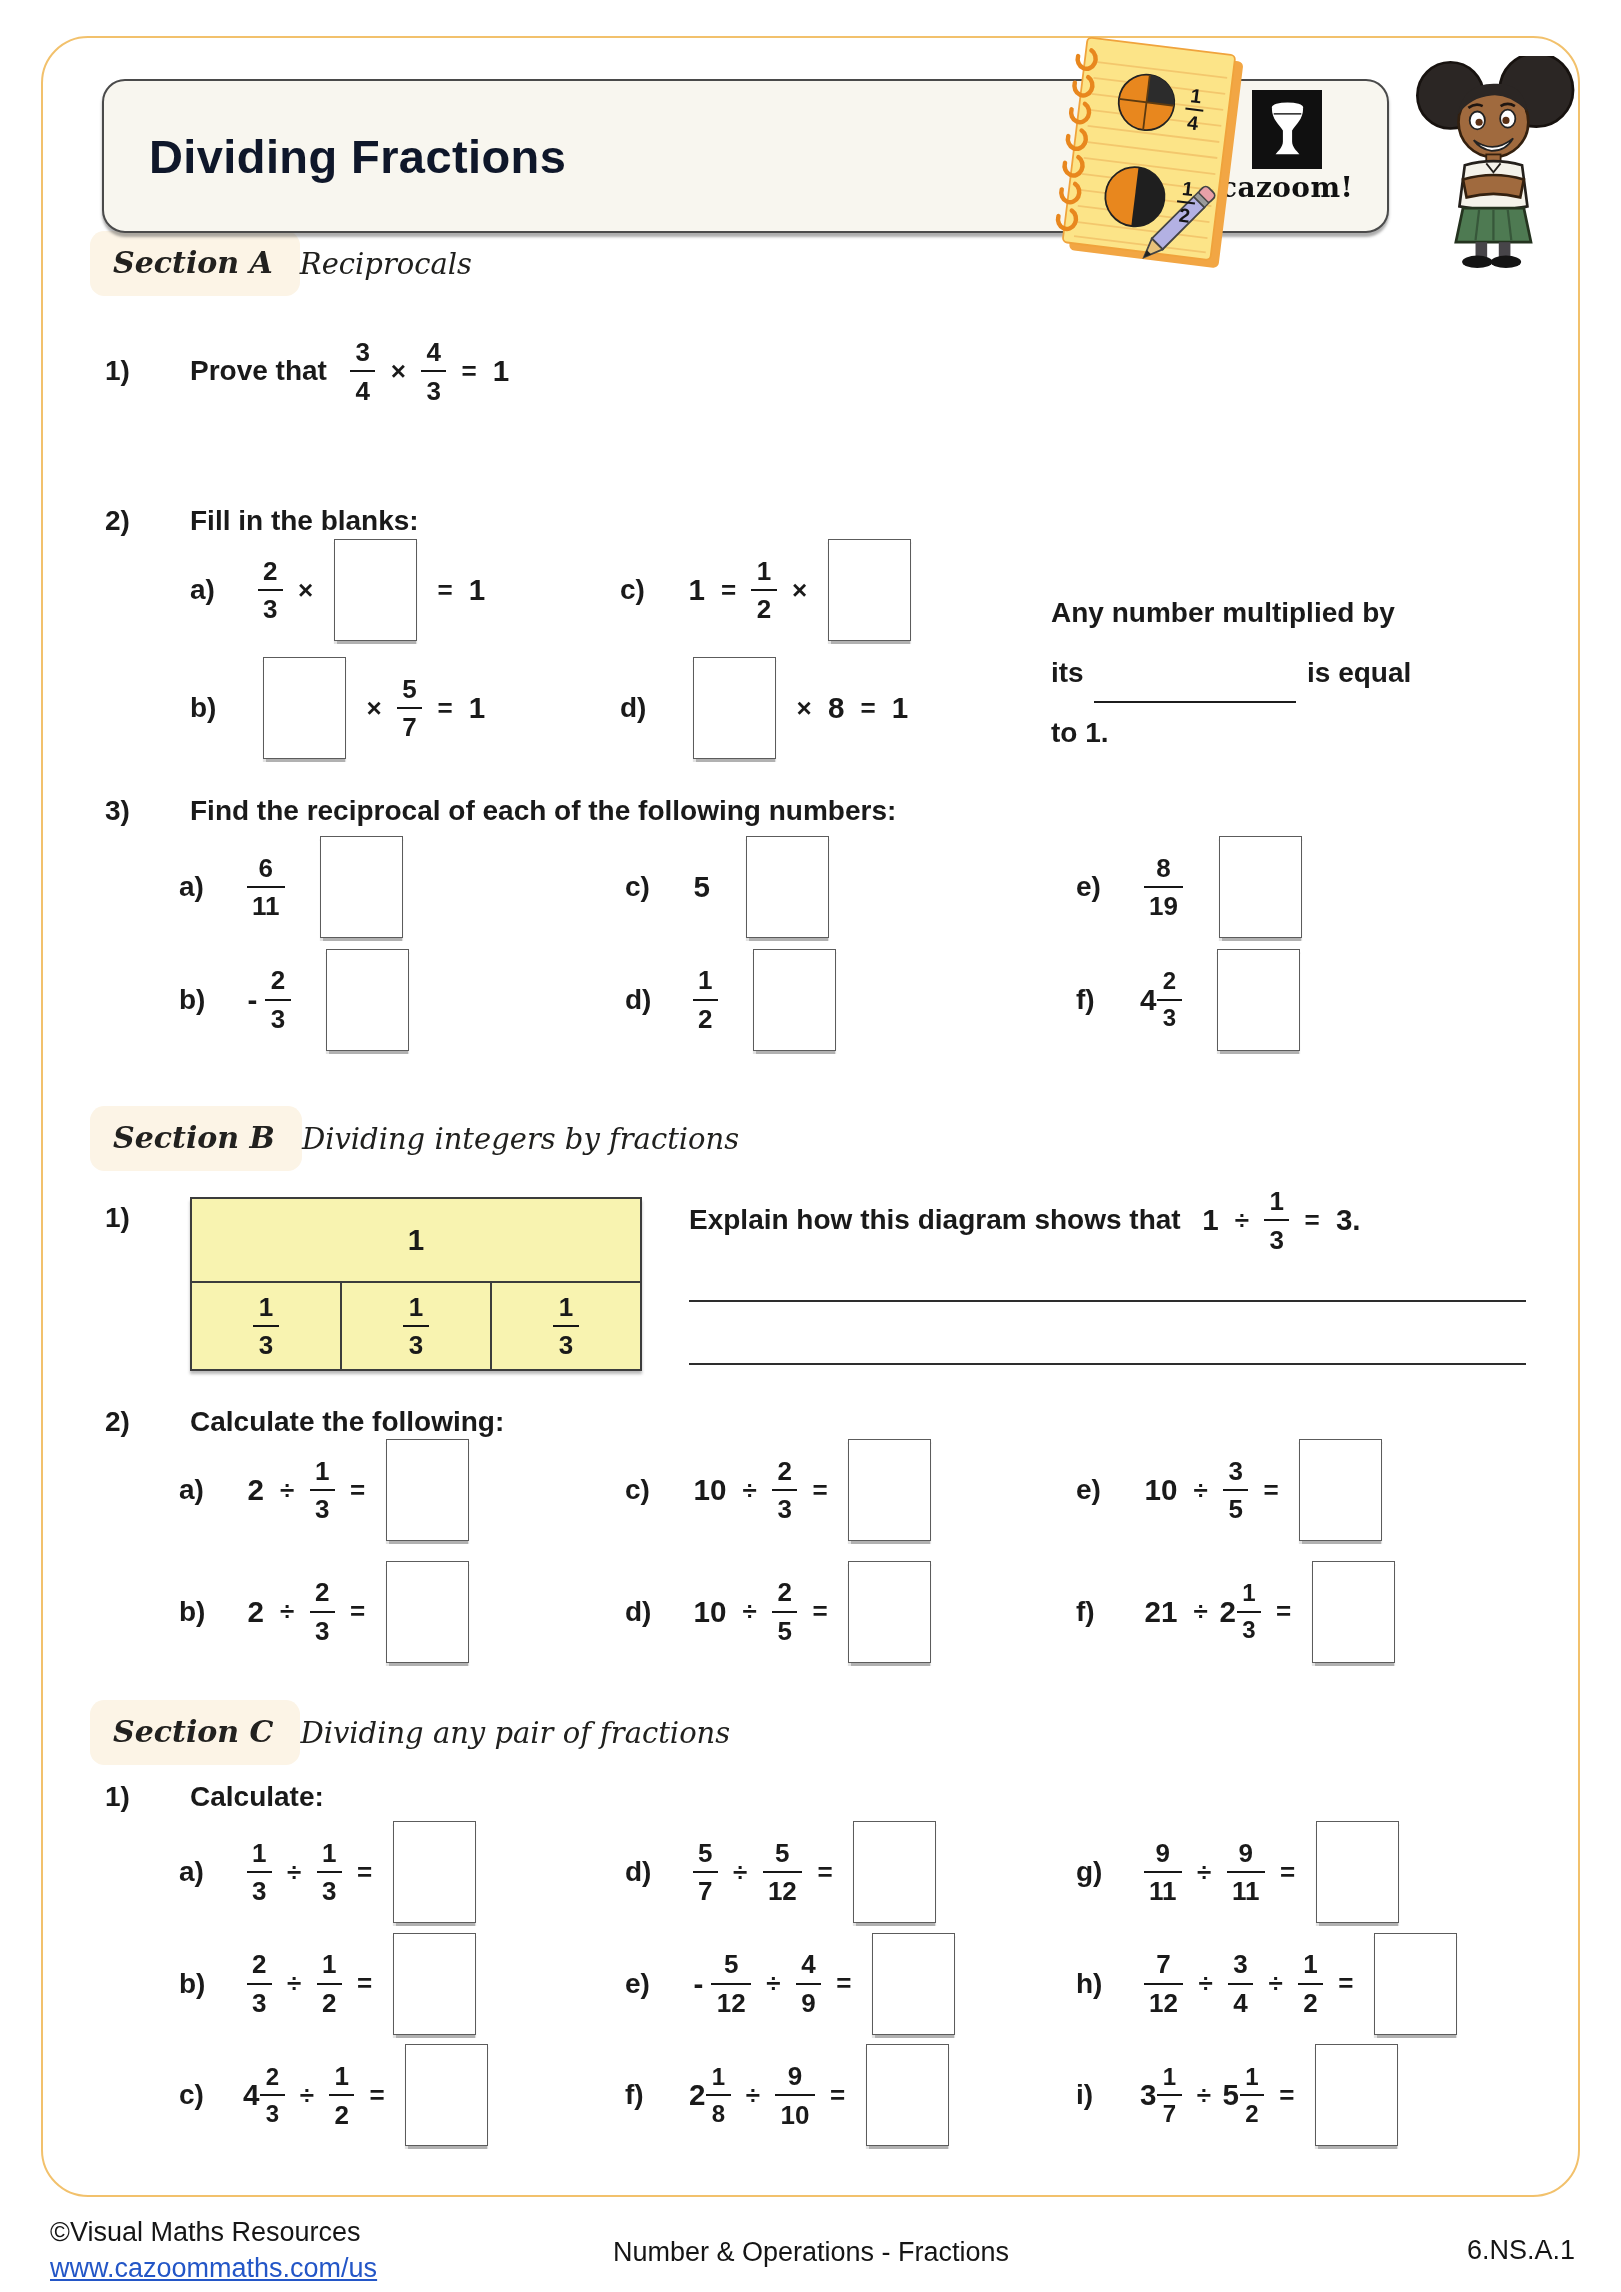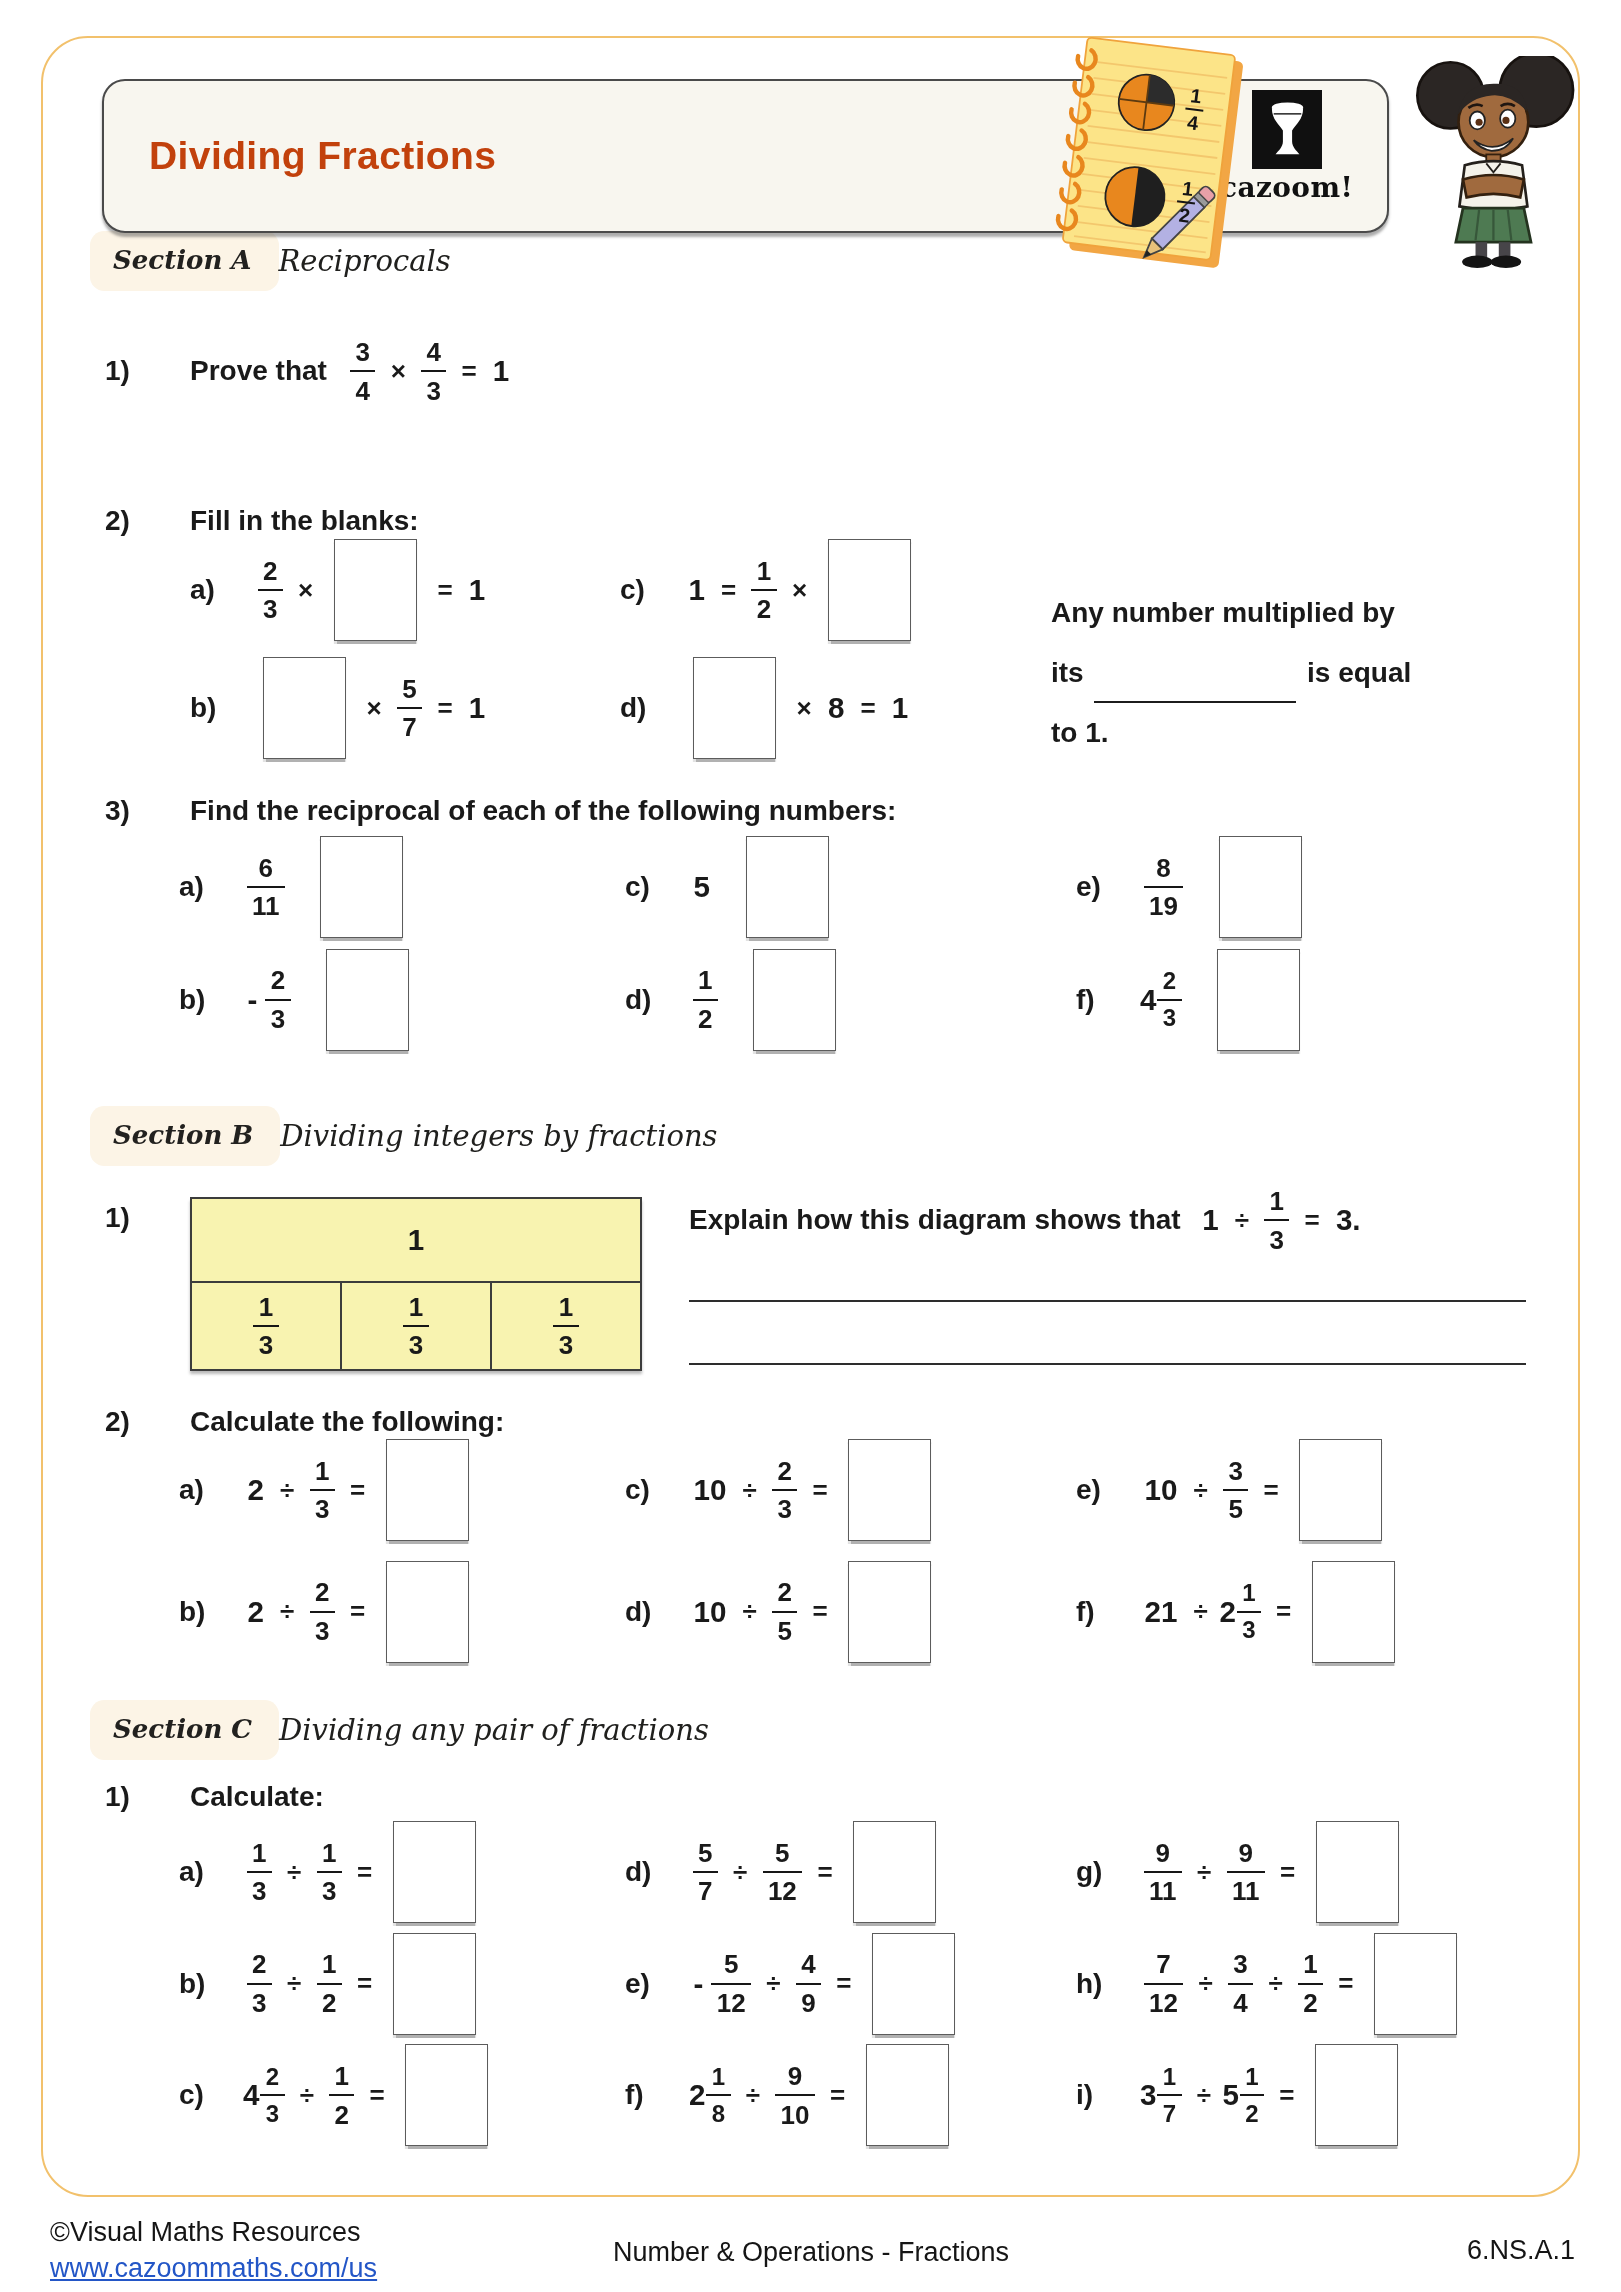--- a/index.html
+++ b/index.html
@@ -12,33 +12,33 @@
     position:absolute;left:41px;top:36px;width:1535px;height:2157px;
     border:2.7px solid #f2c16c;border-radius:47px;background:#fff;
   }
   
   .title-box{
     position:absolute;left:59px;top:41px;width:1283px;height:150px;
     background:#f8f6ef;border:2.7px solid #4a4a4a;border-radius:23px;
     box-shadow:0 3.6px 2.7px rgba(70,70,70,.45);
     display:flex;align-items:center;z-index:1;
   }
-  .title-box h1{margin:0 0 0 45px;font-size:39px;font-weight:700;color:#c2410c;letter-spacing:0.4px;}
+  .title-box h1{margin:0 0 0 45px;font-size:47px;font-weight:700;color:#0f172a;letter-spacing:0.4px;}
   .notebook{position:absolute;left:1005px;top:0px;width:193px;height:242px;transform:rotate(7deg);z-index:3;}
   .nb-frac{position:absolute;display:inline-flex;flex-direction:column;align-items:center;
     font-weight:700;font-size:19.7px;line-height:1;color:#151515;}
   .nb-bar{width:18px;border-top:2.7px solid #151515;margin:2.7px 0;}
   .logo{position:absolute;left:1177px;top:52px;width:134px;z-index:2;}
   .logo-sq{width:70px;height:79px;background:#101010;margin:0 auto;display:flex;align-items:center;justify-content:center;}
   .logo-txt{font-family:"DejaVu Serif",serif;font-weight:700;font-size:28px;color:#111;margin-top:1.8px;letter-spacing:0.4px;}
   .girl{position:absolute;left:1368px;top:18px;width:172px;height:213px;z-index:3;}
   
   .sec{position:absolute;left:47px;display:flex;align-items:center;font-family:"DejaVu Serif",serif;}
   .sec-label{background:#fcf4e6;border-radius:14.3px;padding:14.3px 27px 16px 23px;
-    font-weight:700;font-style:italic;font-size:26px;color:#22211f;}
+    font-weight:700;font-style:italic;font-size:30px;color:#22211f;}
   .sec-sub{font-style:italic;font-size:29px;color:#20201e;}
   #seca{top:193px;} #secb{top:1068px;} #secc{top:1662px;}
   
   .qhead{position:absolute;left:62px;display:flex;align-items:flex-start;}
   .qnum{width:85px;font-size:28px;font-weight:700;flex:none;}
   .qtext{font-size:28px;font-weight:700;}
   #qa1{top:301px;align-items:center;}
   #qa1 .expr{margin-left:19.7px;}
   #qa2h{top:467px;} #qa3h{top:757px;} #qb2h{top:1368px;} #qc1h{top:1743px;}
   

